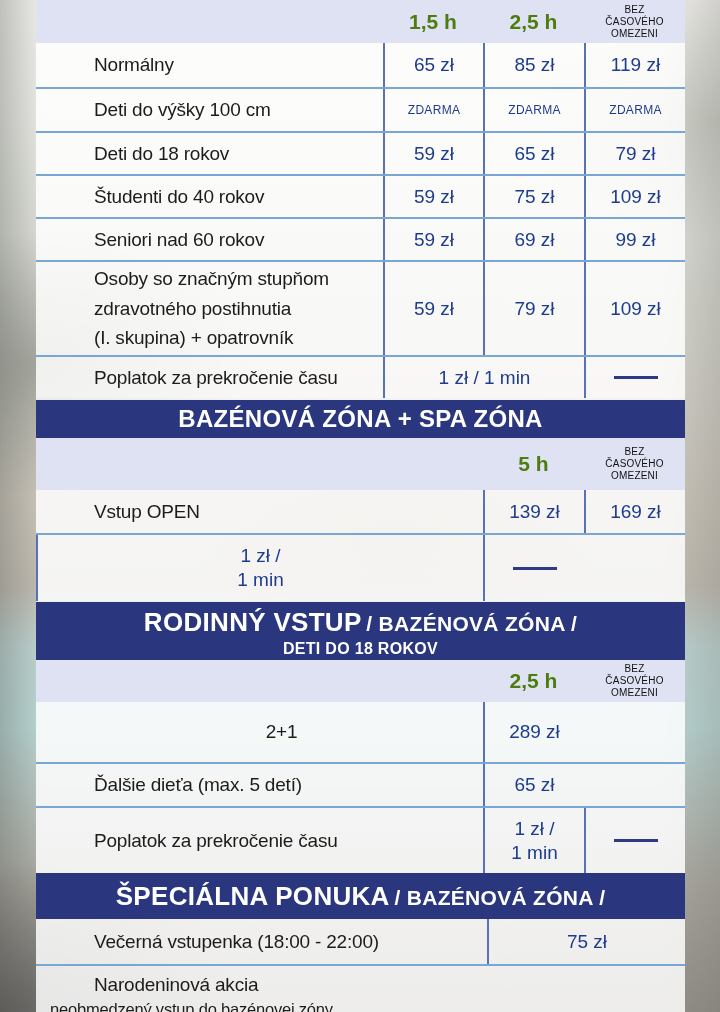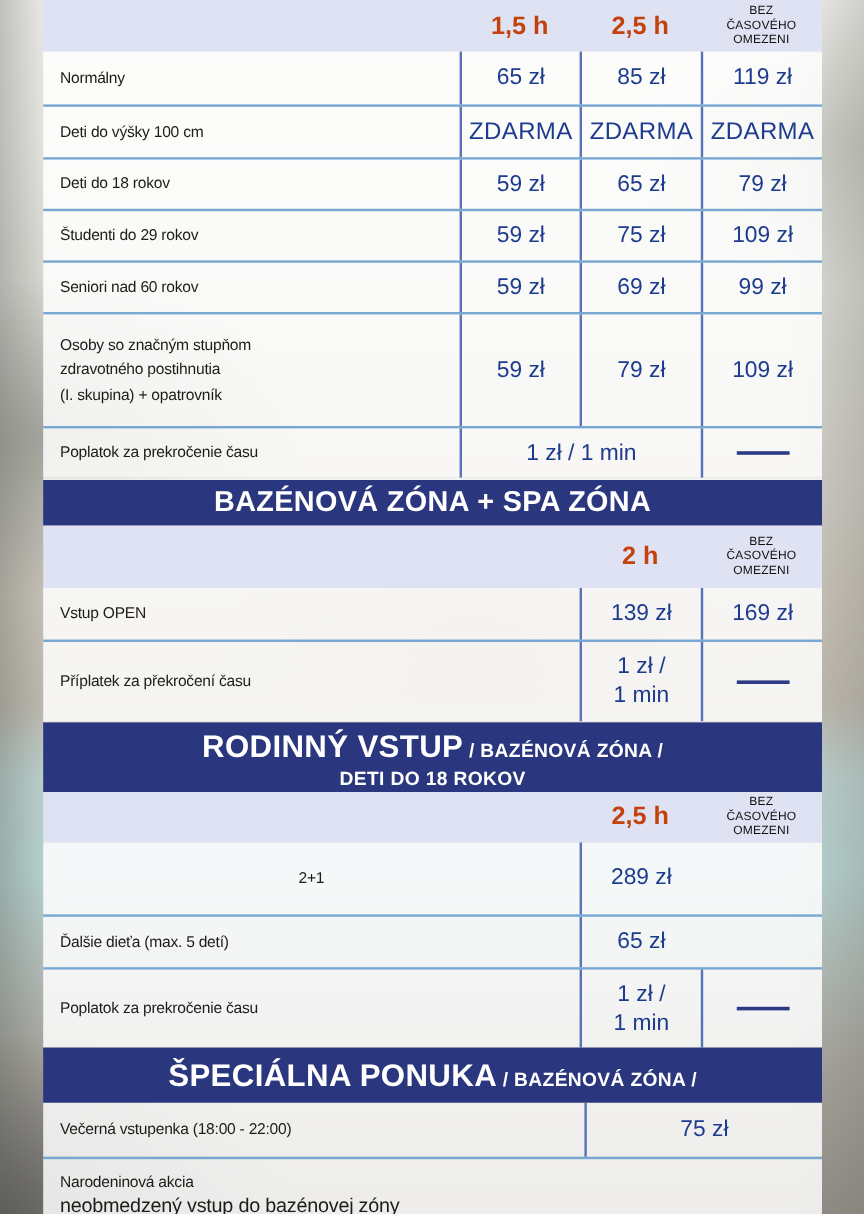--- a/index.html
+++ b/index.html
@@ -17,36 +17,36 @@
   .row,.band{display:grid;align-items:stretch;box-sizing:border-box;}
   .row{background:rgba(255,255,255,0.84);}
   .band{background:#dfe2f2;}
   .g4{grid-template-columns:347px 100px 101px 101px;}
   .g3{grid-template-columns:447px 101px 101px;}
   .g2{grid-template-columns:451px 198px;}
   .sep{border-top:2px solid #79a7d3;}
   .cell{display:flex;align-items:center;justify-content:center;text-align:center;}
   .lblcell{display:flex;align-items:center;justify-content:flex-start;padding-left:14px;text-align:left;}
   .lblcell.center{justify-content:center;padding-left:0;text-align:center;}
-  .lbl{font-size:13px;color:#1d1c19;letter-spacing:-0.2px;white-space:pre-line;line-height:1.55;}
+  .lbl{font-size:19px;color:#1d1c19;letter-spacing:-0.2px;white-space:pre-line;line-height:1.55;margin-left:44px;}
   .sub{font-size:16.5px;color:#1d1c19;letter-spacing:-0.2px;line-height:1.35;}
   .vln{border-left:2px solid #5872b8;}
   .price{font-weight:normal;color:#1e3c8e;font-size:19px;white-space:pre-line;line-height:1.25;}
-  .zdarma{font-size:20px;letter-spacing:0.3px;}
-  .time{font-weight:bold;color:#c2410c;font-size:21px;}
+  .zdarma{font-size:12px;letter-spacing:0.3px;}
+  .time{font-weight:bold;color:#4d7c0f;font-size:21px;}
   .bez{font-weight:normal;color:#111;font-size:10px;line-height:1.2;letter-spacing:0.2px;white-space:pre-line;text-transform:uppercase;}
   .dash{width:44px;height:3px;background:#2d3b85;margin:0 auto;}
   .banner{background:#2a367d;color:#fff;font-weight:bold;text-align:center;letter-spacing:0.3px;}
   .b2{height:38px;line-height:38px;font-size:24px;}
   .b3{height:58px;box-sizing:border-box;padding-top:7px;}
   .b3 .b-line1{line-height:26px;}
   .b3 .b-line2{font-size:16px;line-height:20px;}
   .b4{height:46px;line-height:46px;}
   .b-big{font-size:26px;}
-  .b-small{font-size:16px;text-align:right;}
+  .b-small{font-size:21px;text-align:right;}
   .gap2{height:2px;background:rgba(255,255,255,0.75);}
   .gap1{height:1px;background:rgba(255,255,255,0.75);}
 </style>
 </head>
 <body>
 
 <div class="page">
   <div class="tbl">
 
     <div class="band g4" style="height:43px">
@@ -104,21 +104,21 @@
       <div class="cell vln">
           <span class="price">65 zł</span>
         </div>
       <div class="cell vln">
           <span class="price">79 zł</span>
         </div>
     </div>
 
     <div class="row g4 sep" style="height:43px">
       <div class="lblcell">
-          <span class="lbl">Študenti do 29 rokov</span>
+          <span class="lbl">Študenti do 40 rokov</span>
         </div>
       <div class="cell vln">
           <span class="price">59 zł</span>
         </div>
       <div class="cell vln">
           <span class="price">75 zł</span>
         </div>
       <div class="cell vln">
           <span class="price">109 zł</span>
         </div>
@@ -170,21 +170,21 @@
 
     <div class="gap2"></div>
 
     <div class="banner b2">
       <span>BAZÉNOVÁ ZÓNA + SPA ZÓNA</span>
     </div>
 
     <div class="band g3" style="height:52px">
       <div class="lblcell"></div>
       <div class="cell">
-          <span class="time">2 h</span>
+          <span class="time">5 h</span>
         </div>
       <div class="cell">
           <span class="bez">BEZ
 ČASOVÉHO
 OMEZENI</span>
         </div>
     </div>
 
     <div class="row g3" style="height:43px">
       <div class="lblcell">
@@ -192,23 +192,20 @@
         </div>
       <div class="cell vln">
           <span class="price">139 zł</span>
         </div>
       <div class="cell vln">
           <span class="price">169 zł</span>
         </div>
     </div>
 
     <div class="row g3 sep" style="height:68px">
-      <div class="lblcell">
-          <span class="lbl">Příplatek za překročení času</span>
-        </div>
       <div class="cell vln">
           <span class="price">1 zł /
 1 min</span>
         </div>
       <div class="cell vln">
           <div class="dash"></div>
         </div>
     </div>
 
     <div class="gap1"></div>

